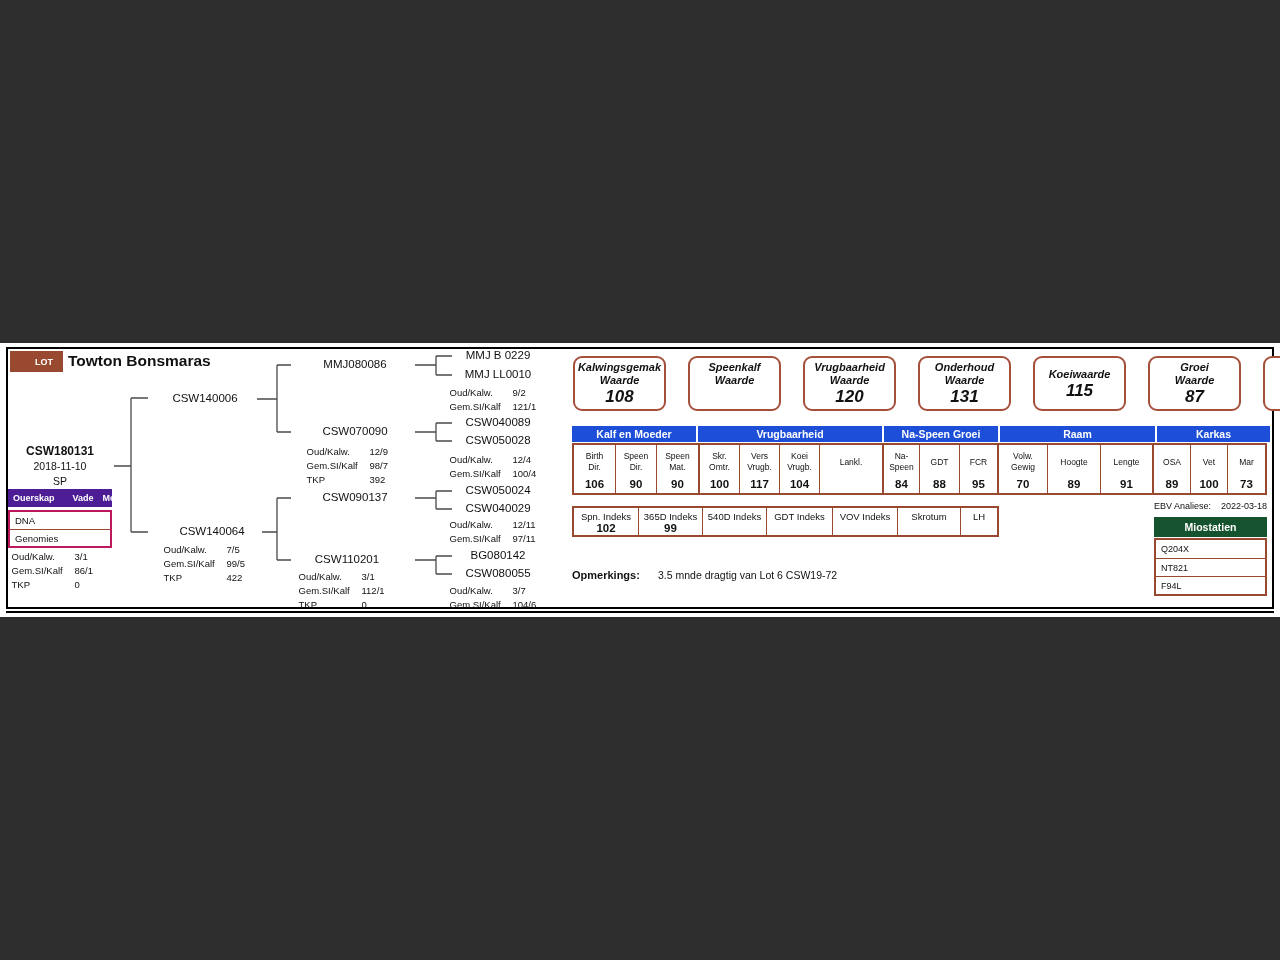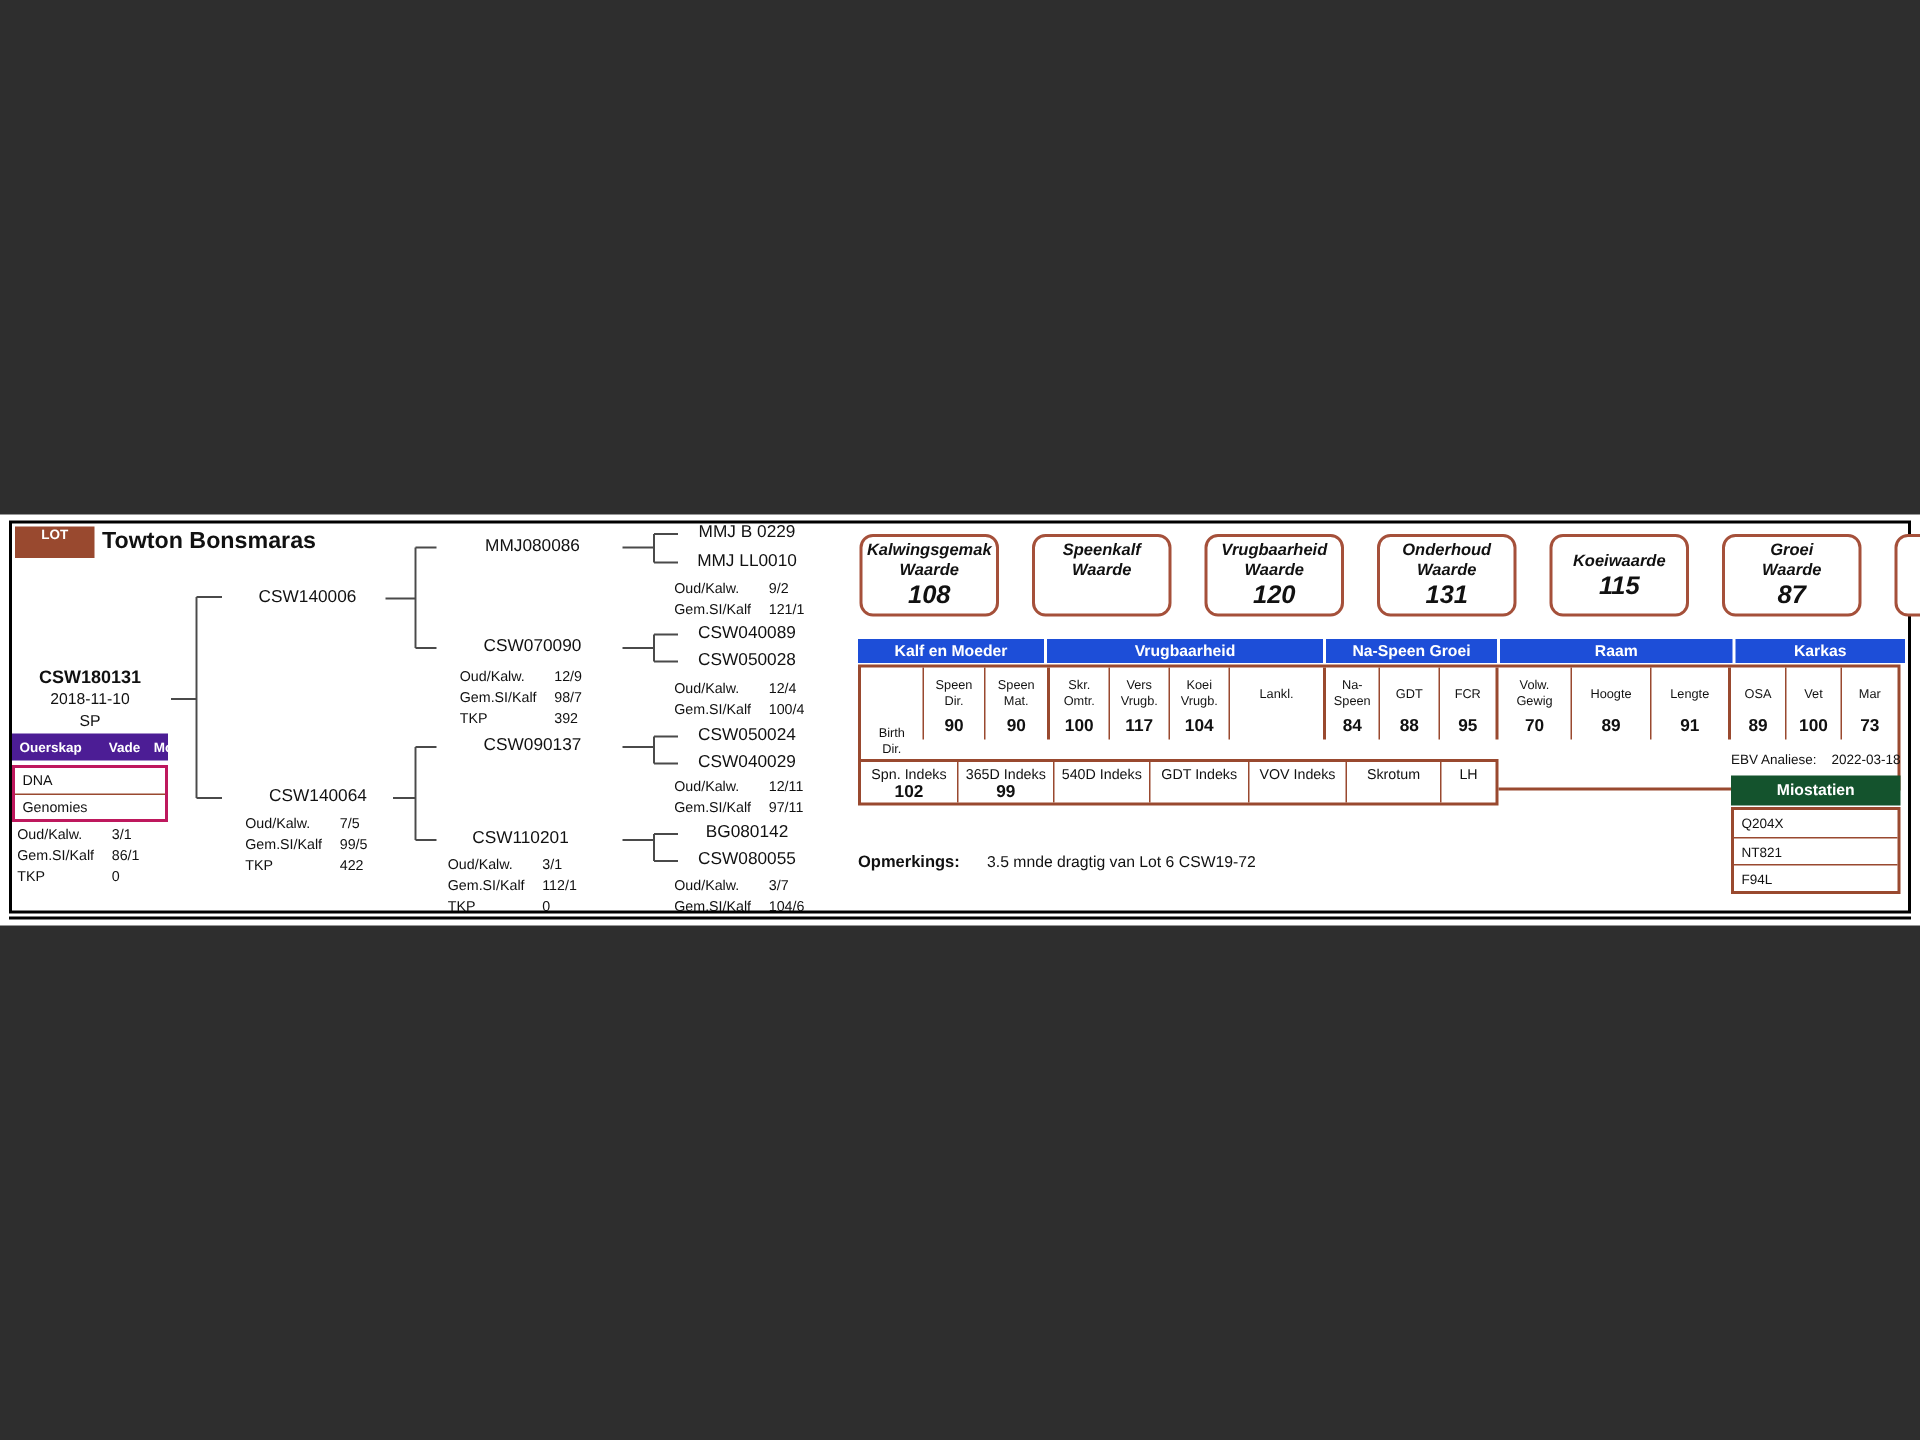--- a/index.html
+++ b/index.html
@@ -20,21 +20,21 @@
     border:2px solid #000; pointer-events:none;
   }
   .frame::after {
     content:""; position:absolute; left:-2px; right:-2px; bottom:-6px;
     height:2px; background:#000;
   }
   
   .lot-badge {
     position:absolute; left:10px; top:8px; width:53px; height:21px;
     background:#99492f; color:#fff; font-weight:bold;
-    display:flex; align-items:center; padding:0 9px; gap:13px;flex-direction:column;
+    display:flex; align-items:center; padding:0 25px; gap:13px;
   }
   .lot-label { font-size:9px; }
   .lot-number { font-size:10.5px; }
   .farm-title { position:absolute; left:68px; top:9px; font-size:15.5px; font-weight:bold; }
 
   
   .pname { position:absolute; font-size:11.5px; text-align:center; white-space:nowrap; }
   .subject-name { font-size:12px; font-weight:bold; }
   .psub { position:absolute; font-size:10.5px; text-align:center; white-space:nowrap; }
   .pstats { position:absolute; font-size:9.5px; }
@@ -76,21 +76,21 @@
     display:flex; align-items:center; justify-content:center;
   }
   .ebv-body {
     position:absolute; left:572px; top:100px; display:flex;
     border:2px solid #99492f; background:#fff;
   }
   .cell {
     height:48px; display:flex; flex-direction:column; padding-bottom:2px;
     border-left:1px solid #99492f;
   }
-  .cell:first-child { border-left:none;margin-top:32px; }
+  .cell:first-child { border-left:none; }
   .cell.gs { border-left-width:2px; }
   .cl {
     flex:1; display:flex; flex-direction:column; justify-content:center; align-items:center;
     font-size:8.5px; line-height:11px; padding-top:2px; text-align:center;
   }
   .cv { font-size:11.5px; font-weight:bold; text-align:center; height:14px; line-height:14px; }
 
   
   .idx-row { position:absolute; left:572px; top:163px; display:flex; border:2px solid #99492f; background:#fff; }
   .idx {

